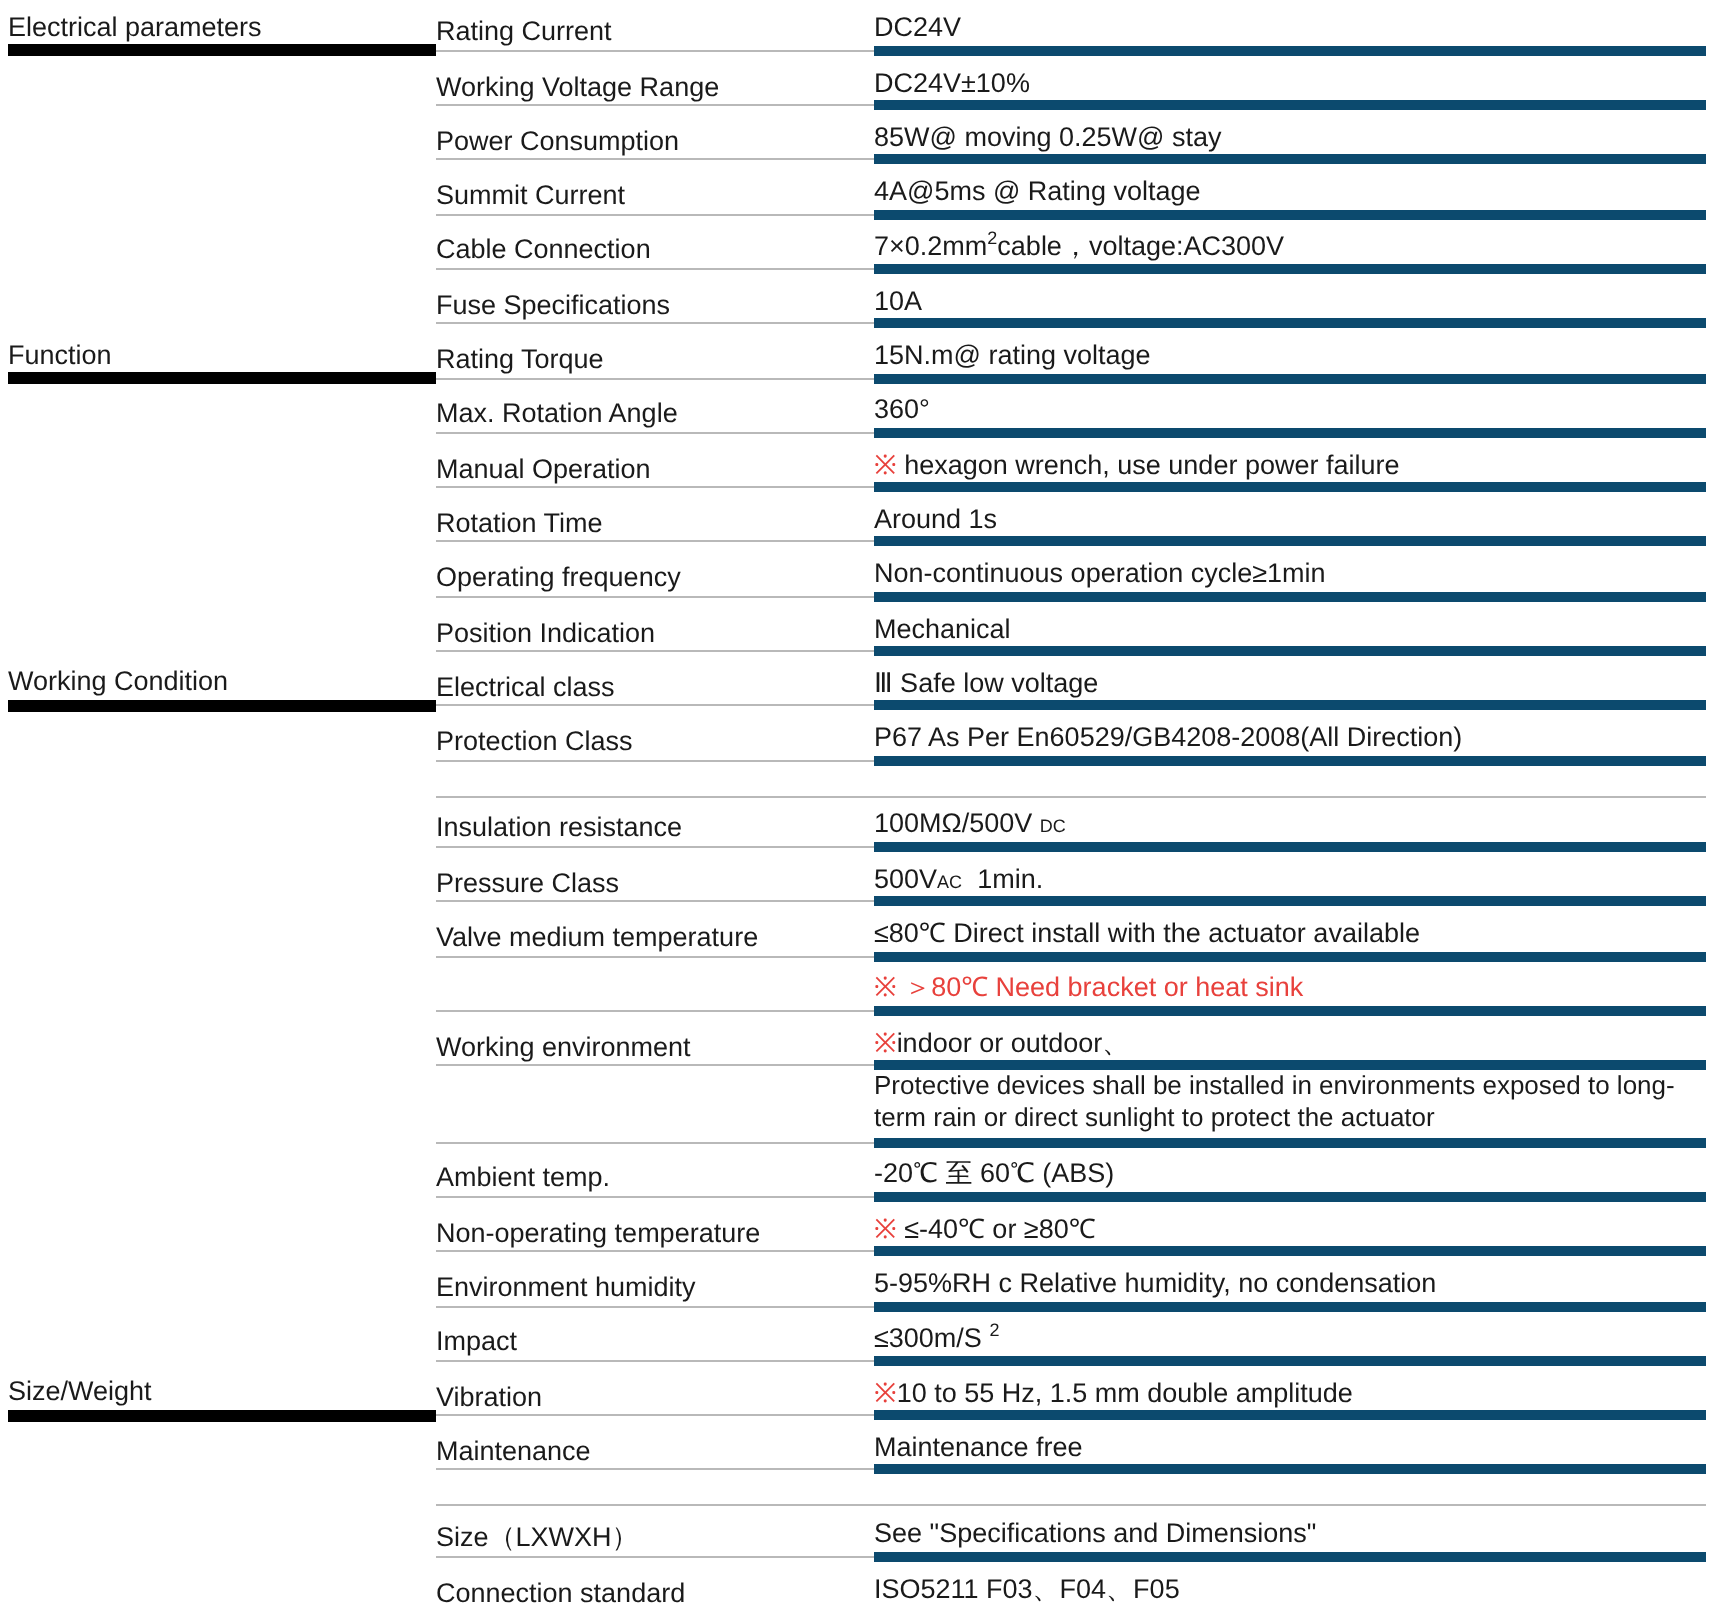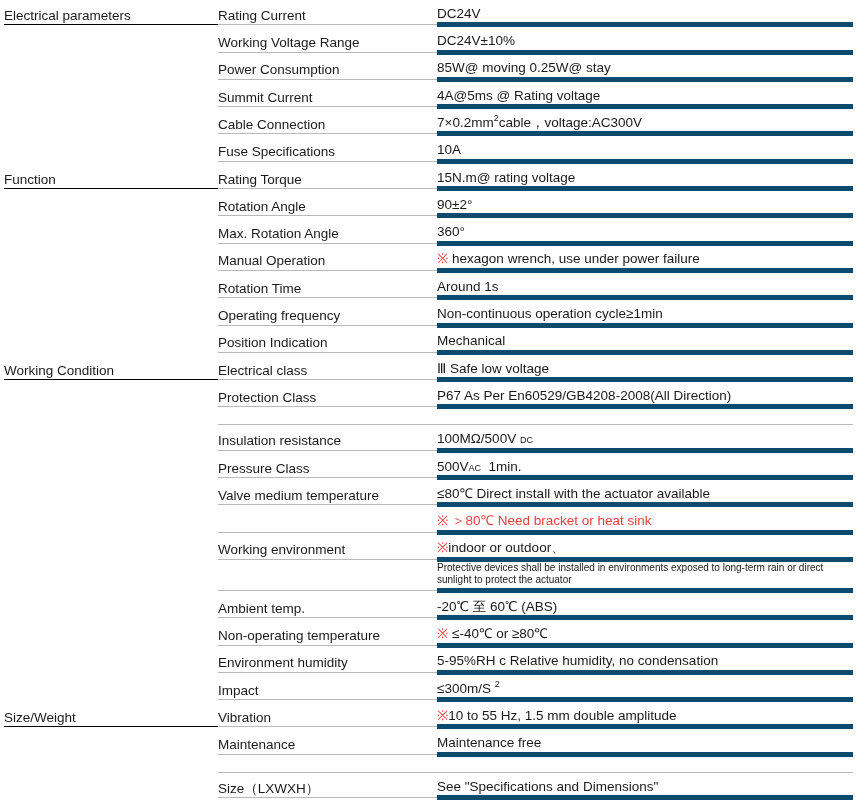--- a/index.html
+++ b/index.html
@@ -33,21 +33,21 @@
   table.spec col.c-value { width: 416px; }
 
   table.spec td {
     vertical-align: bottom;
     padding: 0 0 1px 0;
     height: 21.3px;
     line-height: 1.15;
   }
   td.group {
     padding-left: 6px;
-    border-bottom: 1px solid #000000;
+    border-bottom: 6px solid #000000;
     color: #1a1a1a;
   }
   td.group.nb { border-bottom: none; }
   td.param {
     padding-left: 8px;
     border-bottom: 1px solid #b9b9b9;
   }
   td.value {
     padding-left: 6px;
     border-bottom: 5px solid #0c4a6e;
@@ -59,21 +59,21 @@
   tr.spacer td.param-line {
     border-bottom: 1px solid #b9b9b9 !important;
   }
   tr.spacer td.value-line {
     border-bottom: 1px solid #b9b9b9 !important;
   }
   .red { color: #e8413c; }
   .sup { font-size: 9px; vertical-align: super; }
   .sub { font-size: 9px; }
   .small-note {
-    font-size: 10px;
+    font-size: 13px;
     line-height: 1.25;
     display: block;
     padding-bottom: 1px;
     color: #1a1a1a;
   }
   .warn-tri {
     display: inline-block;
     width: 0; height: 0;
     border-left: 7px solid transparent;
     border-right: 7px solid transparent;
@@ -136,25 +136,20 @@
         <td class="value">10A</td>
       </tr>
 
       <tr>
         <td class="group">Function</td>
         <td class="param">Rating Torque</td>
         <td class="value">15N.m@ rating voltage</td>
       </tr>
       <tr>
         <td class="group nb"></td>
-        <td class="param">Rotation Angle</td>
-        <td class="value">90±2°</td>
-      </tr>
-      <tr>
-        <td class="group nb"></td>
         <td class="param">Max. Rotation Angle</td>
         <td class="value">360°</td>
       </tr>
       <tr>
         <td class="group nb"></td>
         <td class="param">Manual Operation</td>
         <td class="value"><span class="red">※</span> <span>hexagon wrench, use under power failure</span></td>
       </tr>
       <tr>
         <td class="group nb"></td>

